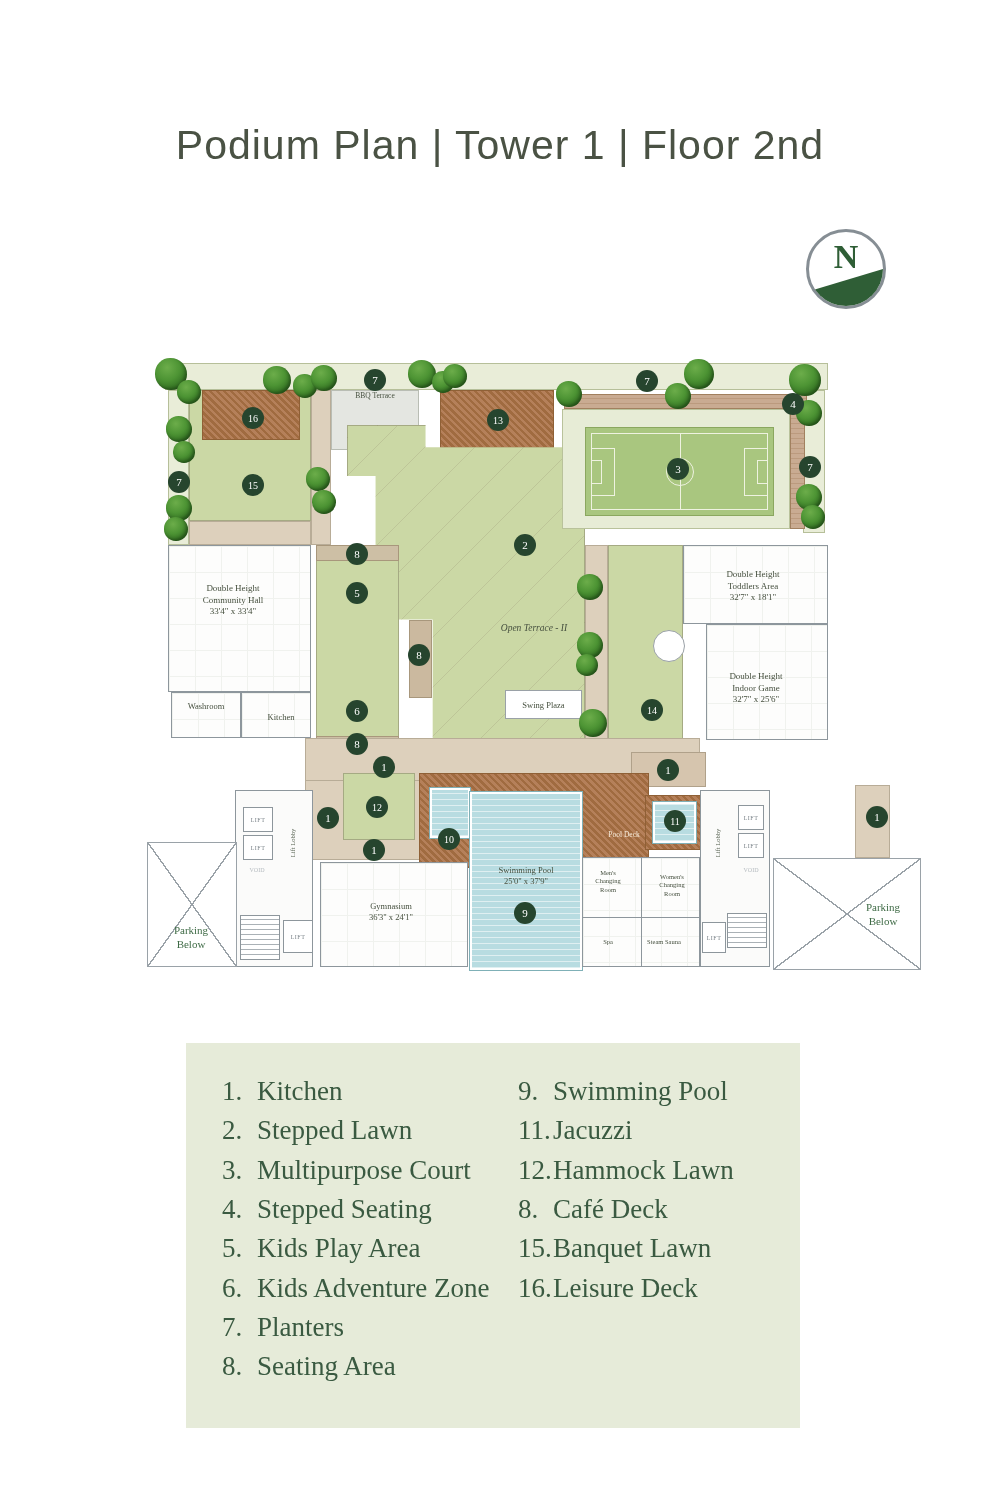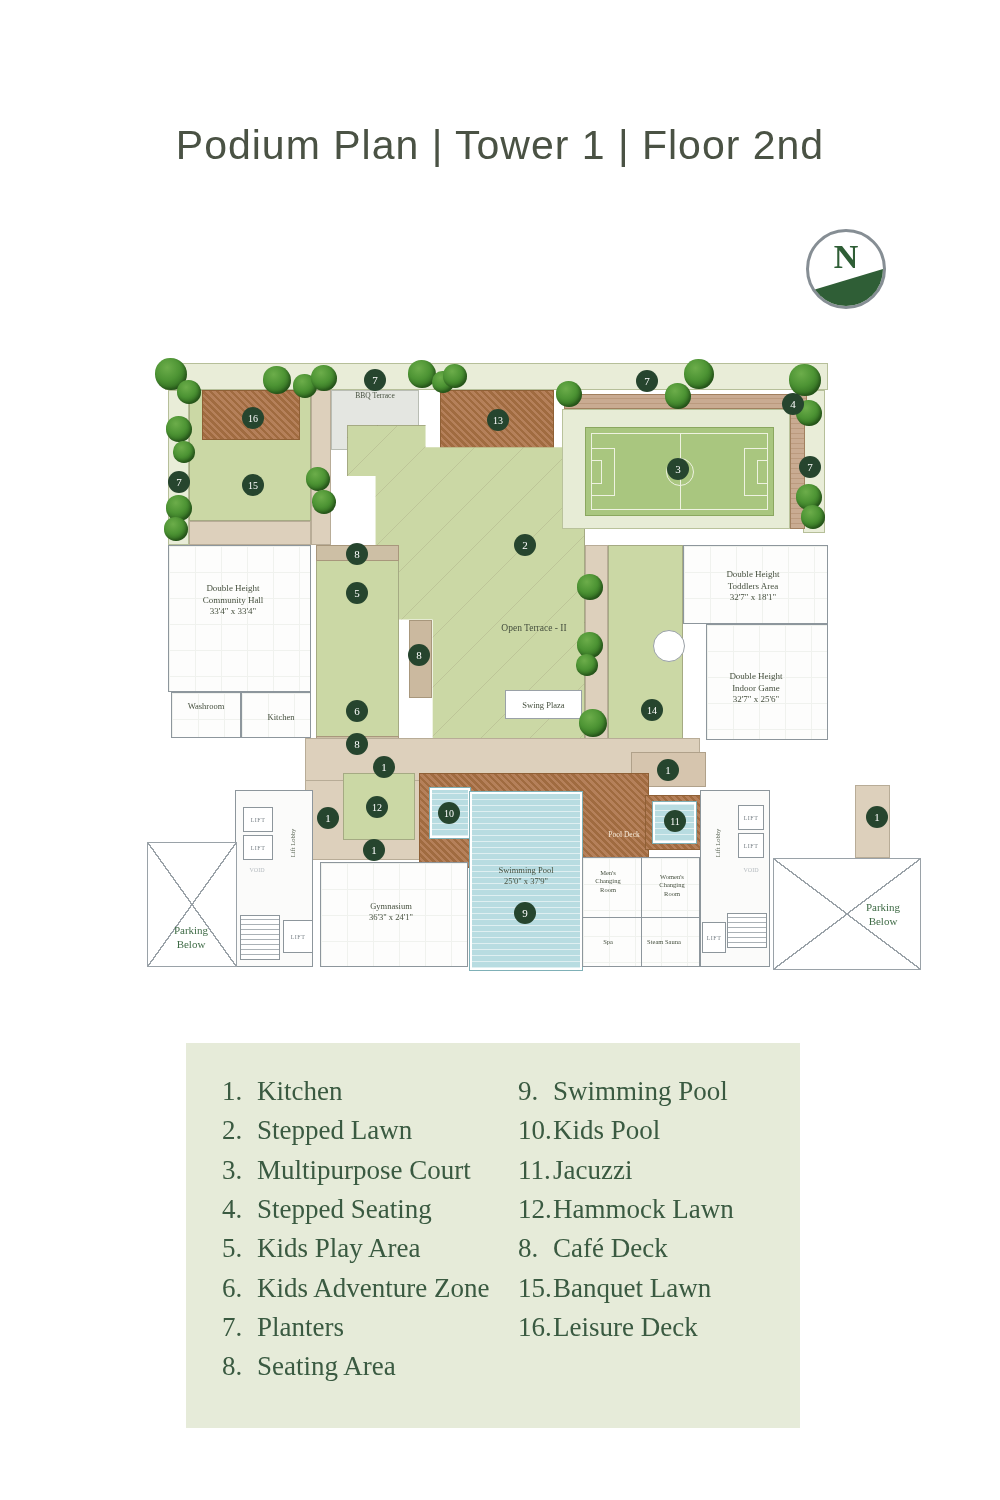--- a/index.html
+++ b/index.html
@@ -166,21 +166,21 @@
   <div class="liftbox" style="left:567px;top:567px;width:24px;height:31px;">LIFT</div>
 
   <div class="zone parking" style="left:12px;top:487px;width:90px;height:125px;"></div>
   <div class="zone parking" style="left:638px;top:503px;width:148px;height:112px;"></div>
 
   <div class="zone swingbox" style="left:370px;top:335px;width:77px;height:29px;">
     <span>Swing Plaza</span>
   </div>
 
   <div class="plabel" style="left:240px;top:41px;font-size:7.5px;">BBQ Terrace</div>
-  <div class="plabel" style="left:399px;top:273px;font-size:9.5px;">Open Terrace - II</div>
+  <div class="plabel" style="left:399px;top:273px;font-size:9.5px;font-style:italic;">Open Terrace - II</div>
   <div class="plabel" style="left:98px;top:246px;font-size:9px;">Double Height
 Community Hall
 33'4" x 33'4"</div>
   <div class="plabel" style="left:71px;top:352px;font-size:8.5px;">Washroom</div>
   <div class="plabel" style="left:146px;top:363px;font-size:8.5px;">Kitchen</div>
   <div class="plabel" style="left:618px;top:232px;font-size:9px;">Double Height
 Toddlers Area
 32'7" x 18'1"</div>
   <div class="plabel" style="left:621px;top:334px;font-size:9px;">Double Height
 Indoor Game
@@ -250,21 +250,21 @@
       <div class="marker" style="left: 284px; top: 300px;">8</div>
       <div class="marker" style="left: 222px; top: 356px;">6</div>
       <div class="marker" style="left: 222px; top: 389px;">8</div>
       <div class="marker" style="left: 517px; top: 355px; font-size: 10px;">14</div>
       <div class="marker" style="left: 249px; top: 412px;">1</div>
       <div class="marker" style="left: 533px; top: 415px;">1</div>
       <div class="marker" style="left: 193px; top: 463px;">1</div>
       <div class="marker" style="left: 239px; top: 495px;">1</div>
       <div class="marker" style="left: 742px; top: 462px;">1</div>
       <div class="marker" style="left: 242px; top: 452px; font-size: 10px;">12</div>
-      <div class="marker" style="left: 314px; top: 458px; font-size: 10px;">10</div>
+      <div class="marker" style="left: 314px; top: 484px; font-size: 10px;">10</div>
       <div class="marker" style="left: 390px; top: 558px;">9</div>
       <div class="marker" style="left: 540px; top: 466px; font-size: 10px;">11</div>
     </div>
 </div>
 
 <div id="legend">
   <div class="leg-col" id="leg-col1">
       <div class="leg-item">
         <span class="num">1.</span>
         <span>Kitchen</span>
@@ -297,24 +297,20 @@
         <span class="num">8.</span>
         <span>Seating Area</span>
       </div>
     </div>
   <div class="leg-col" id="leg-col2">
       <div class="leg-item">
         <span class="num">9.</span>
         <span>Swimming Pool</span>
       </div>
       <div class="leg-item">
-        <span class="num">10.</span>
-        <span>Kids Pool</span>
-      </div>
-      <div class="leg-item">
         <span class="num">11.</span>
         <span>Jacuzzi</span>
       </div>
       <div class="leg-item">
         <span class="num">12.</span>
         <span>Hammock Lawn</span>
       </div>
       <div class="leg-item">
         <span class="num">8.</span>
         <span>Café Deck</span>

